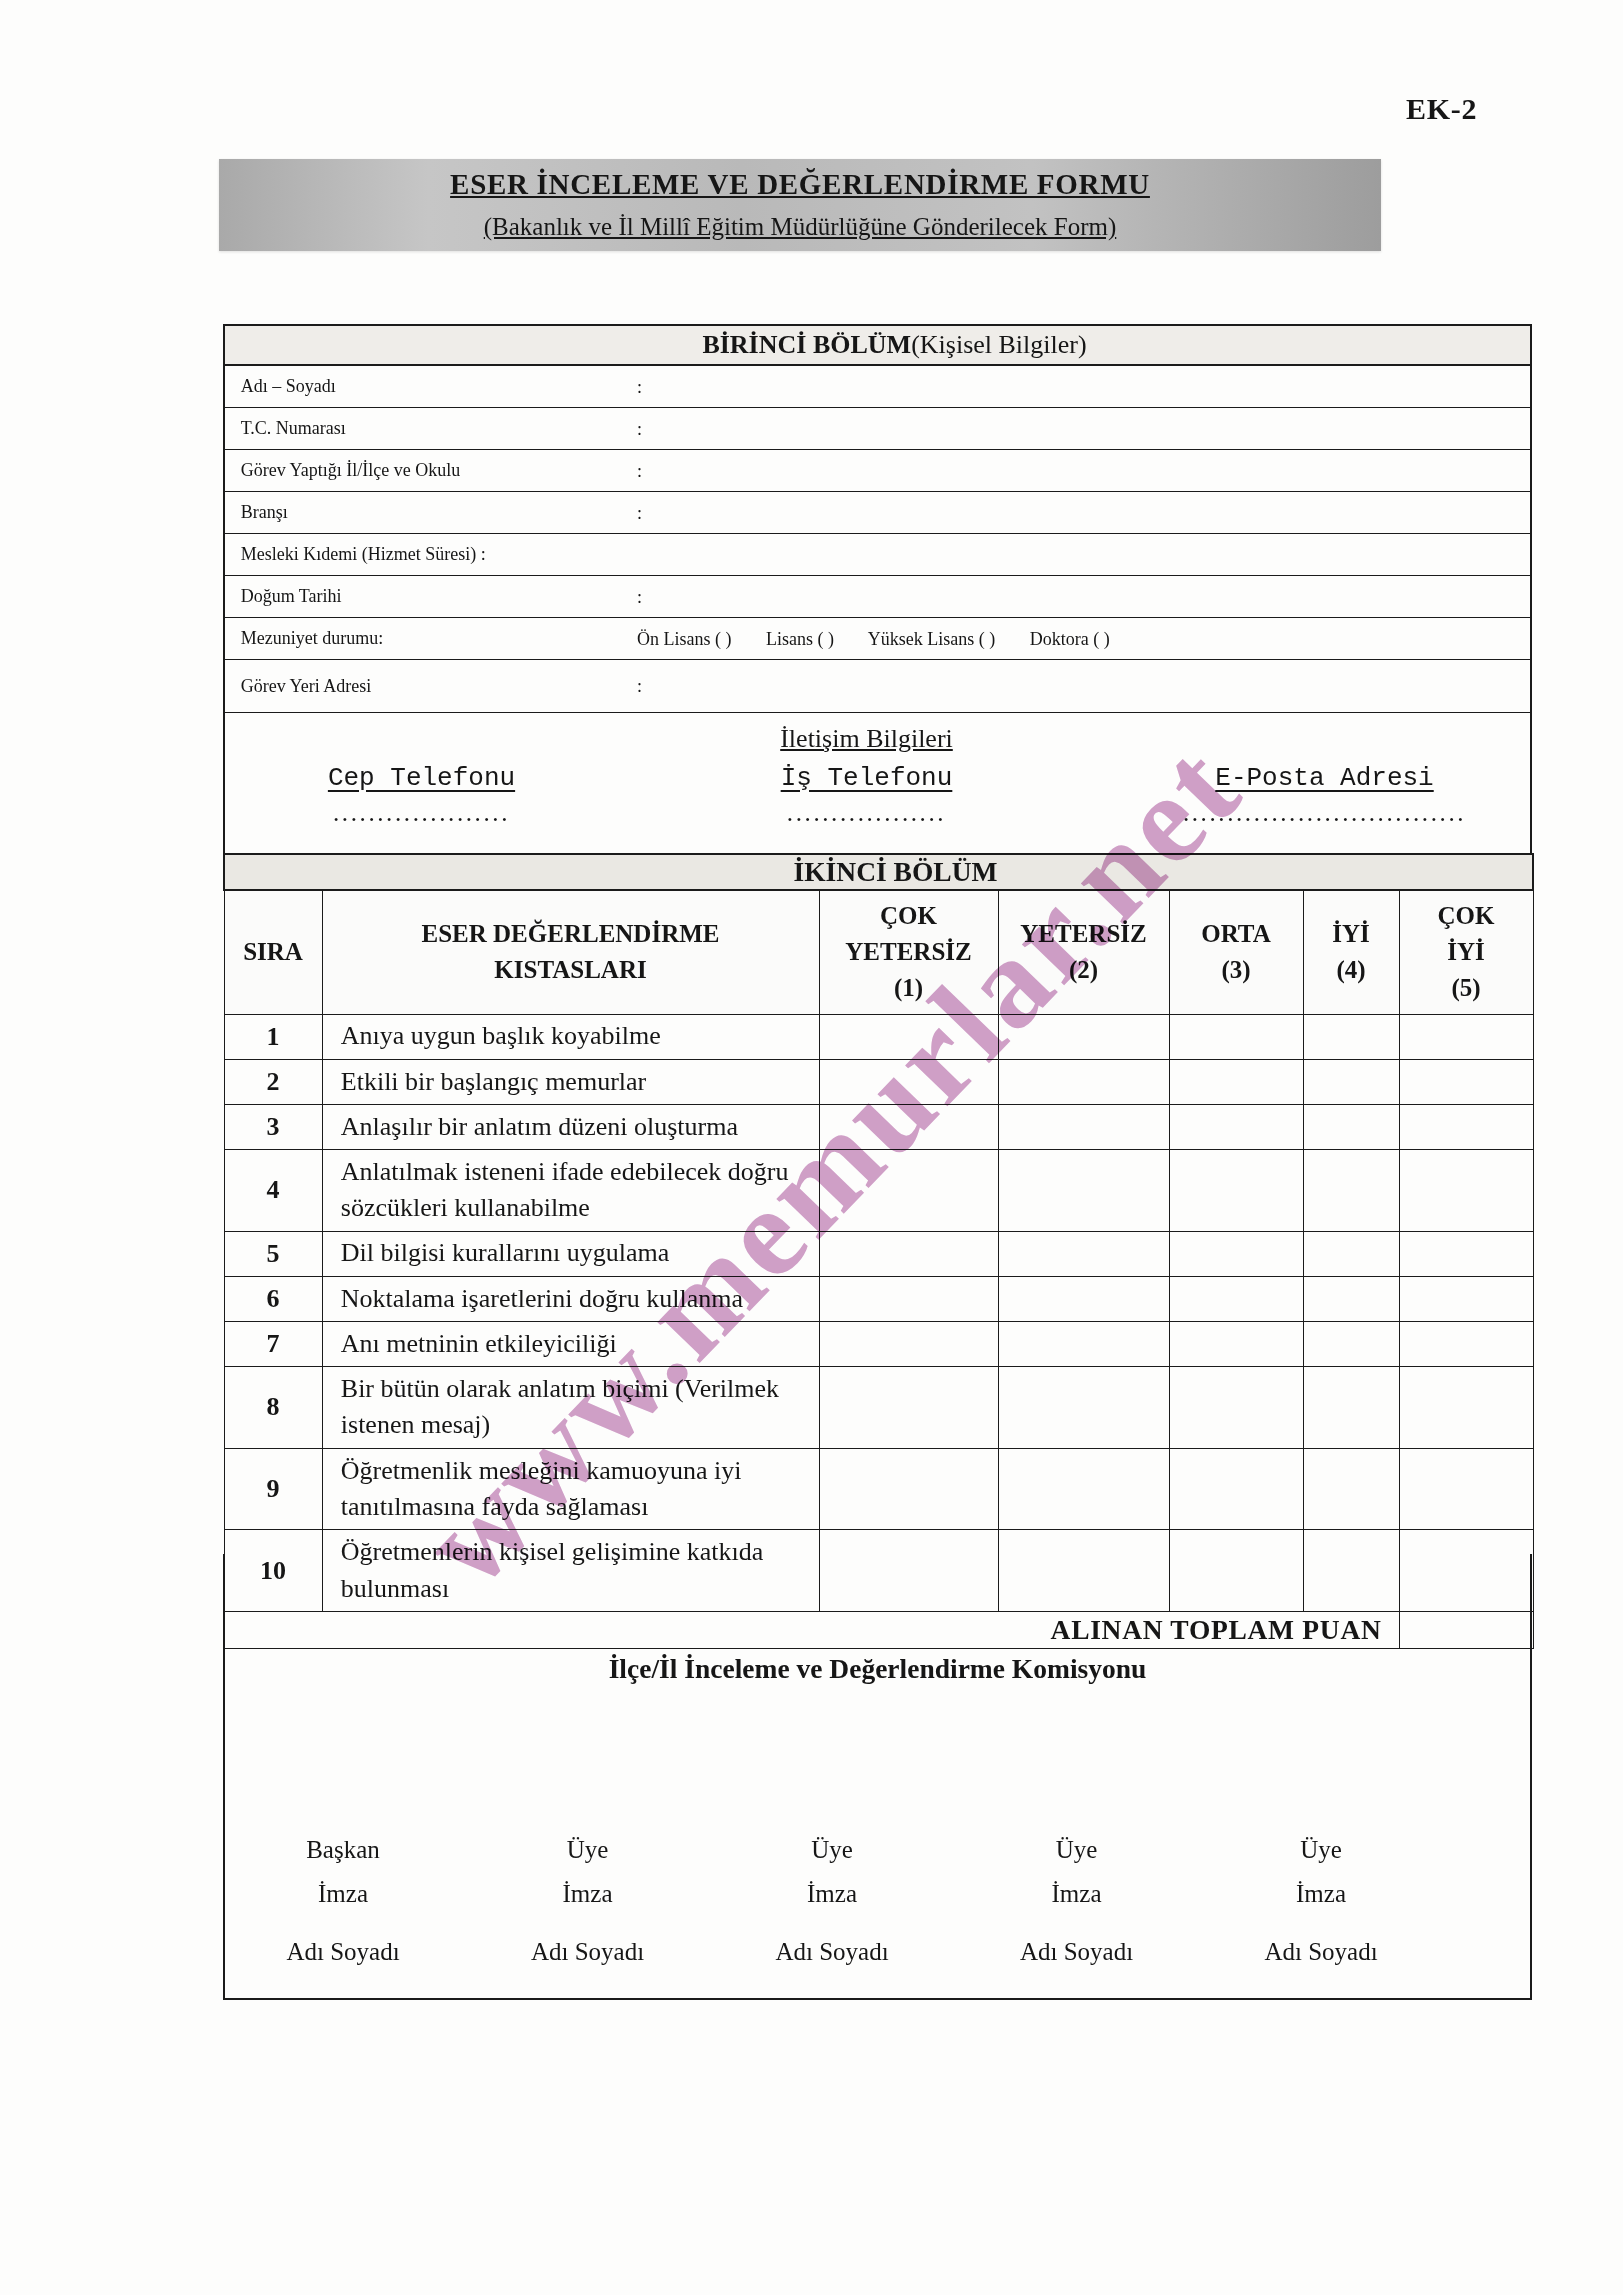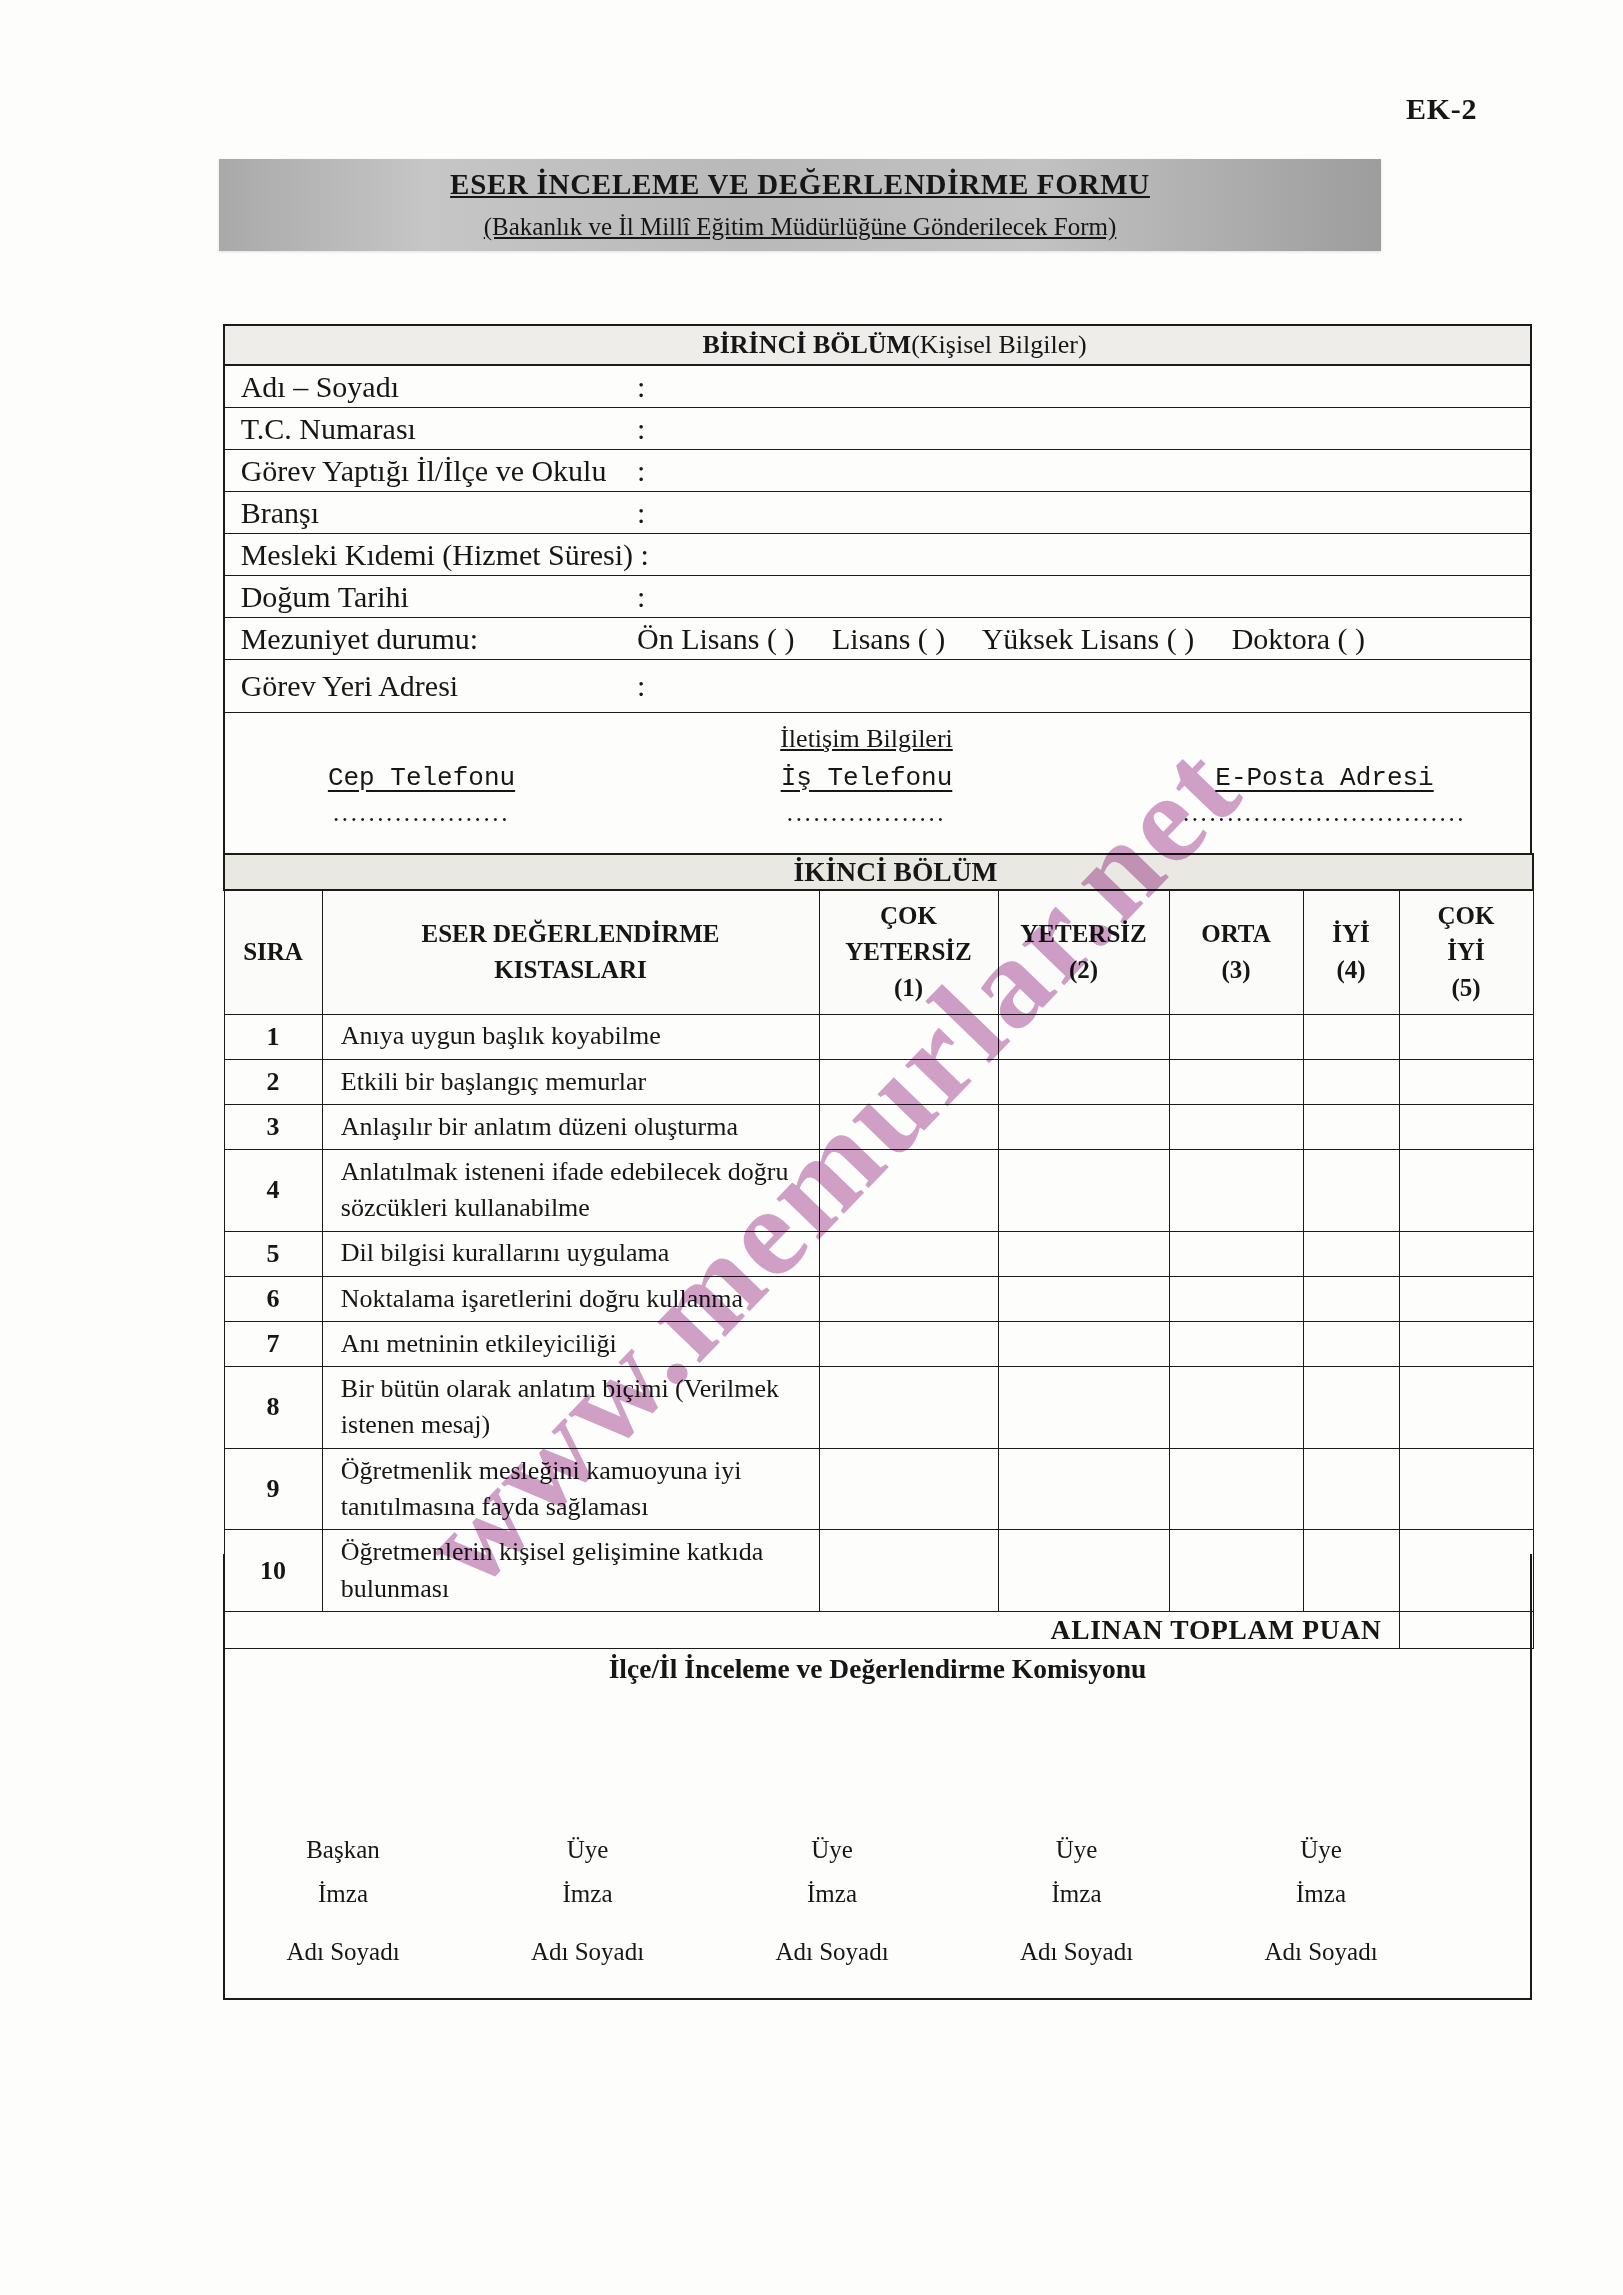--- a/index.html
+++ b/index.html
@@ -30,21 +30,21 @@
     position:absolute;left:223px;top:324px;width:1309px;
     border:2px solid #1b1b1b;box-sizing:border-box;background:transparent;
   }
   .s1-head{
     height:38px;border-bottom:2px solid #1b1b1b;background:#efede9;
     display:flex;align-items:center;justify-content:center;font-size:26px;padding-left:34px;
   }
   .s1-head b{font-weight:bold;}
   .field-row{
     position:relative;height:41px;border-bottom:1.3px solid #1b1b1b;
-    display:flex;align-items:center;font-size:30px;
+    display:flex;align-items:center;font-size:18px;
   }
   .field-row.tall{height:52px;}
   .field-row .flabel{padding-left:15.7px;white-space:nowrap;}
   .field-row .fcolon{position:absolute;left:412px;top:50%;transform:translateY(-50%);}
   .field-row .foptions{position:absolute;left:412px;top:50%;transform:translateY(-50%);white-space:nowrap;}
   .foptions span{margin-right:30px;}
   .contact{
     position:relative;height:140px;
     display:grid;grid-template-columns:393px 497px 419px;
     grid-template-rows:41px 46px 39px;align-items:center;

